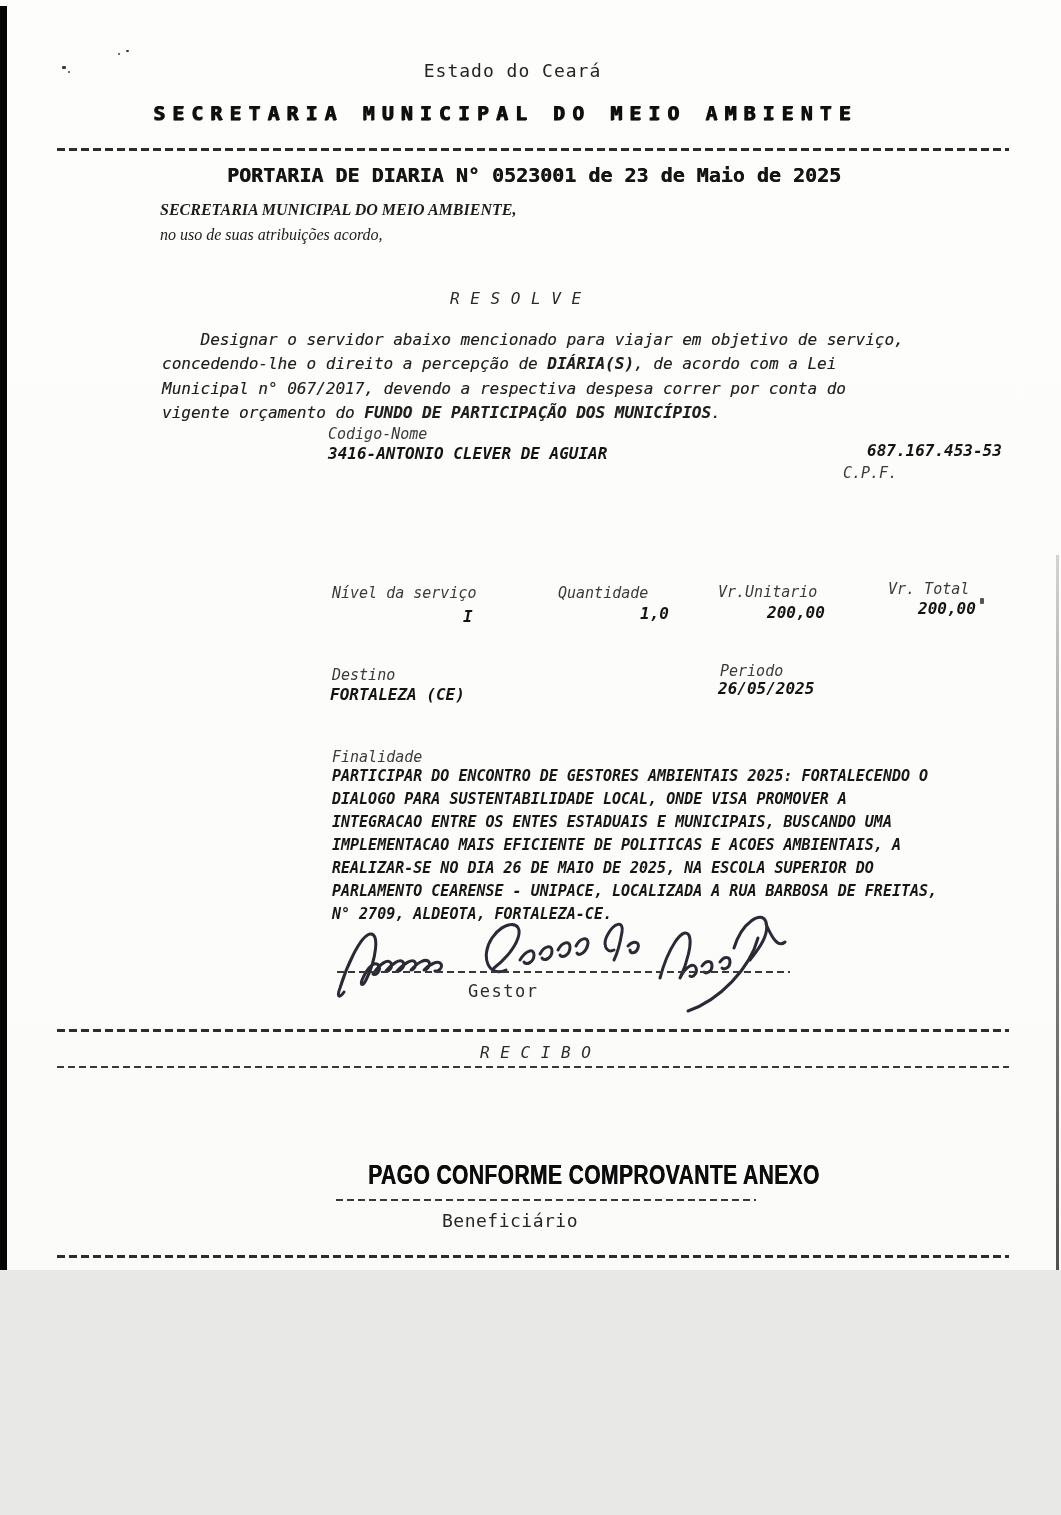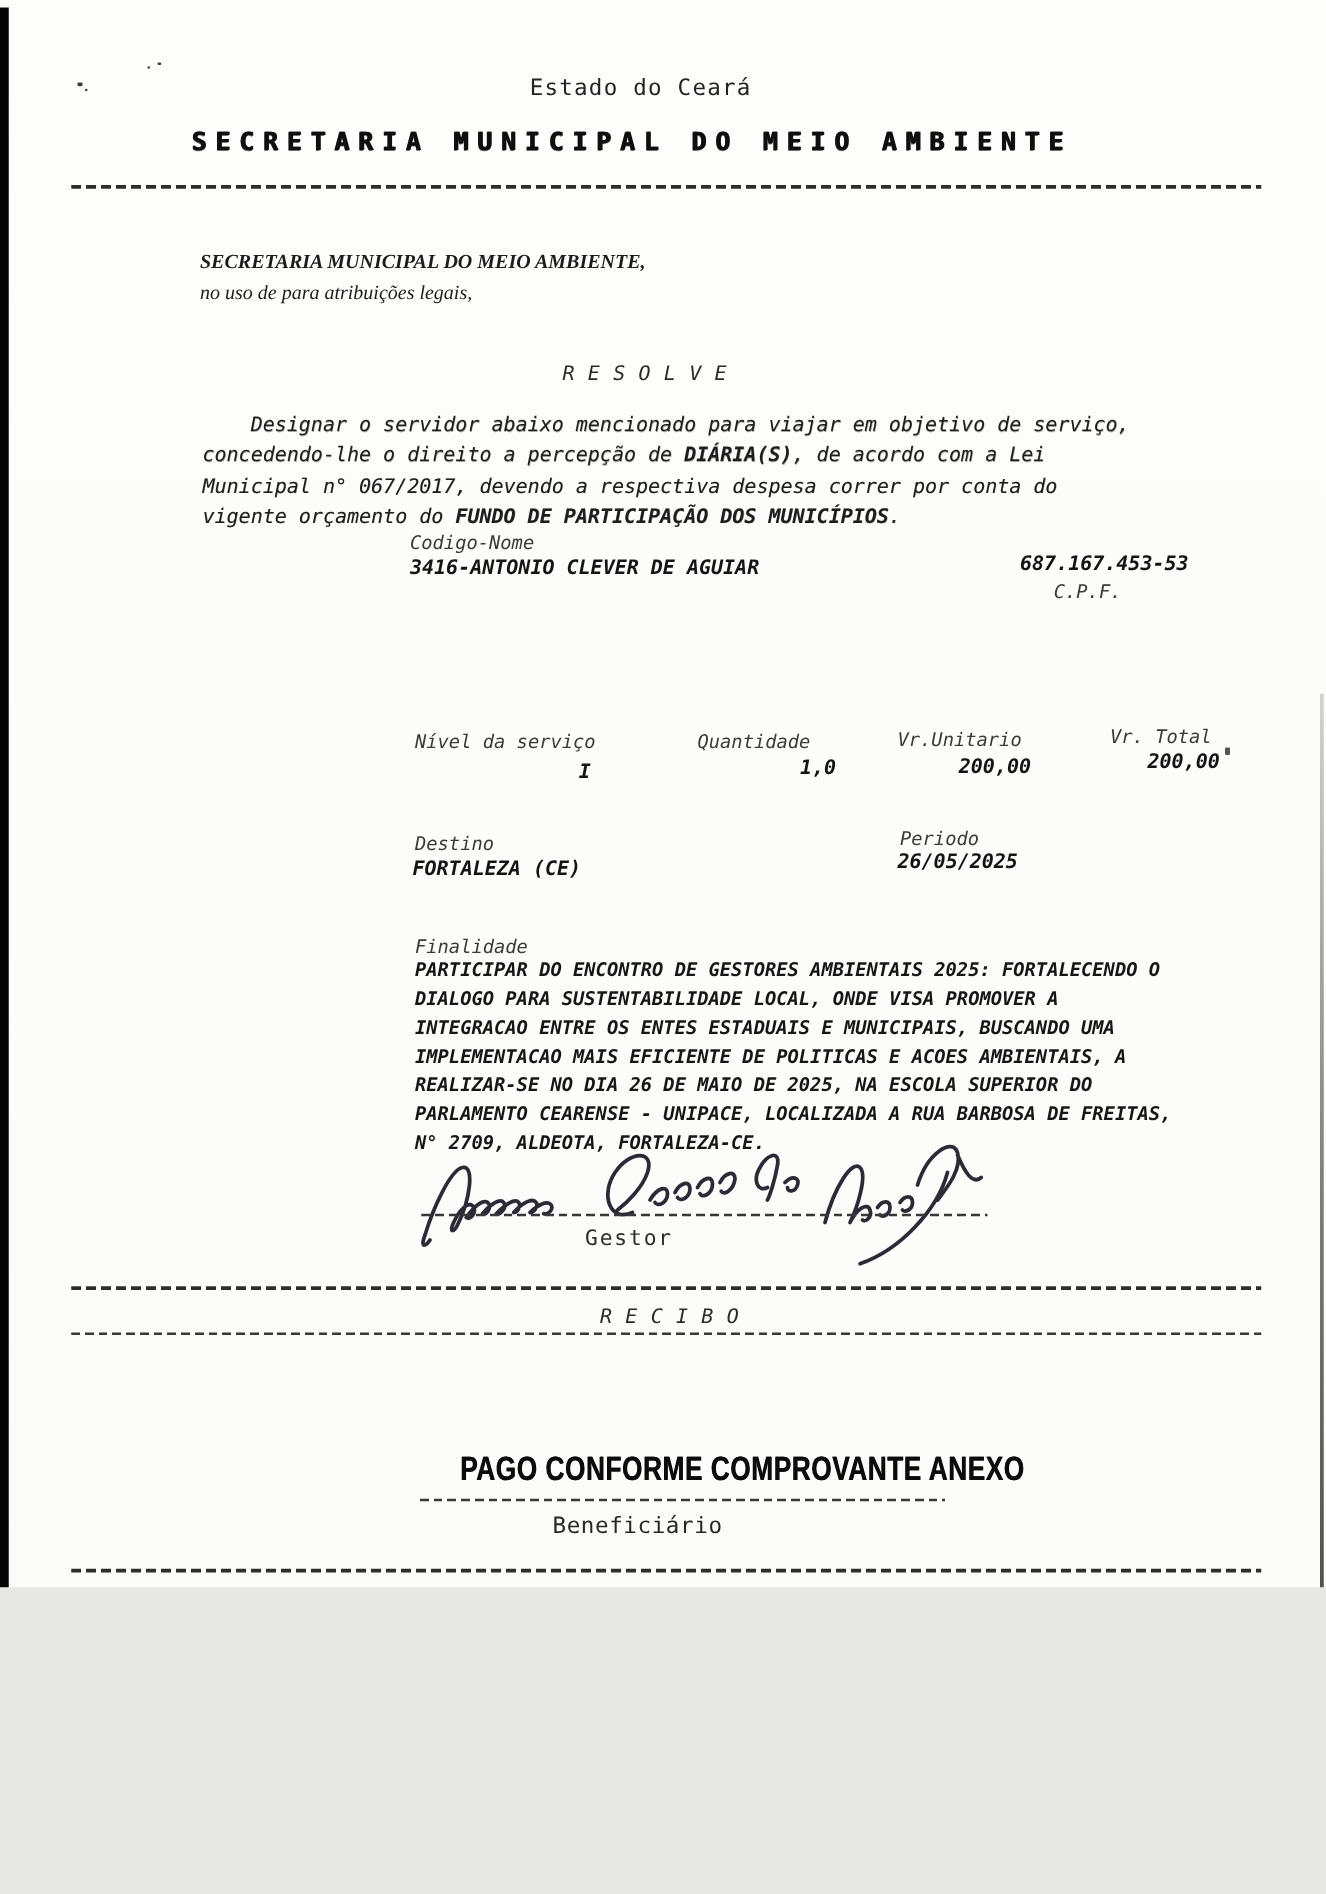--- a/index.html
+++ b/index.html
@@ -59,36 +59,37 @@
   <div class="abs" style="left:38px;top:1300px;width:2px;height:175px;background:rgba(70,70,70,0.3);"></div>
   <span class="speck" style="left:62px;top:66px;width:4px;height:3px;"></span>
   <span class="speck" style="left:68px;top:71px;width:2px;height:2px;"></span>
   <span class="speck" style="left:118px;top:53px;width:2px;height:2px;"></span>
   <span class="speck" style="left:126px;top:50px;width:3px;height:2px;"></span>
   <span class="speck" style="left:980px;top:598px;width:4px;height:6px;background:#555;"></span>
 
   <div class="abs state-name" style="left:0;top:60px;width:1025px;text-align:center;">Estado do Ceará</div>
   <div class="abs org-title" style="left:153px;top:101px;">SECRETARIA MUNICIPAL DO MEIO AMBIENTE</div>
   <div class="abs dashed-heavy" style="left:57px;top:148px;width:952px;"></div>
+  <div class="abs portaria-title" style="left:227px;top:163px;">PORTARIA DE DIARIA N° 0523001 de 23 de Maio de 2025</div>
 
   <div class="abs preamble-line b t" style="left:160px;top:201px;">SECRETARIA MUNICIPAL DO MEIO AMBIENTE,</div>
-  <div class="abs preamble-line t" style="left:160px;top:226px;">no uso de para atribuições legais,</div>
+  <div class="abs preamble-line t" style="left:160px;top:226px;">no uso de suas atribuições acordo,</div>
   <div class="abs resolve" style="left:450px;top:262px;margin-top:27px;">R E S O L V E</div>
 
   <div class="abs body-text t" style="left:162px;top:303px;width:760px;">
     <span>Designar o servidor abaixo mencionado para viajar em objetivo de serviço,
 concedendo-lhe o direito a percepção de </span><span class="b">DIÁRIA(S)</span><span>, de acordo com a Lei
 Municipal n° 067/2017, devendo a respectiva despesa correr por conta do
 vigente orçamento do </span><span class="b">FUNDO DE PARTICIPAÇÃO DOS MUNICÍPIOS</span><span>.</span>
   </div>
 
   <div class="abs small-label" style="left:328px;top:425px;">Codigo-Nome</div>
   <div class="abs value" style="left:328px;top:444px;">3416-ANTONIO CLEVER DE AGUIAR</div>
   <div class="abs small-label" style="left:843px;top:420px;margin-top:44px;">C.P.F.</div>
-  <div class="abs value" style="left:816px;top:441px;">687.167.453-53</div>
+  <div class="abs value" style="left:867px;top:441px;">687.167.453-53</div>
 
   <div class="abs small-label" style="left:332px;top:584px;">Nível da serviço</div>
   <div class="abs value" style="left:463px;top:607px;">I</div>
   <div class="abs small-label" style="left:558px;top:584px;">Quantidade</div>
   <div class="abs value" style="left:640px;top:604px;">1,0</div>
   <div class="abs small-label" style="left:718px;top:583px;">Vr.Unitario</div>
   <div class="abs value" style="left:767px;top:603px;">200,00</div>
   <div class="abs small-label" style="left:888px;top:580px;">Vr. Total</div>
   <div class="abs value" style="left:918px;top:599px;">200,00</div>
 

